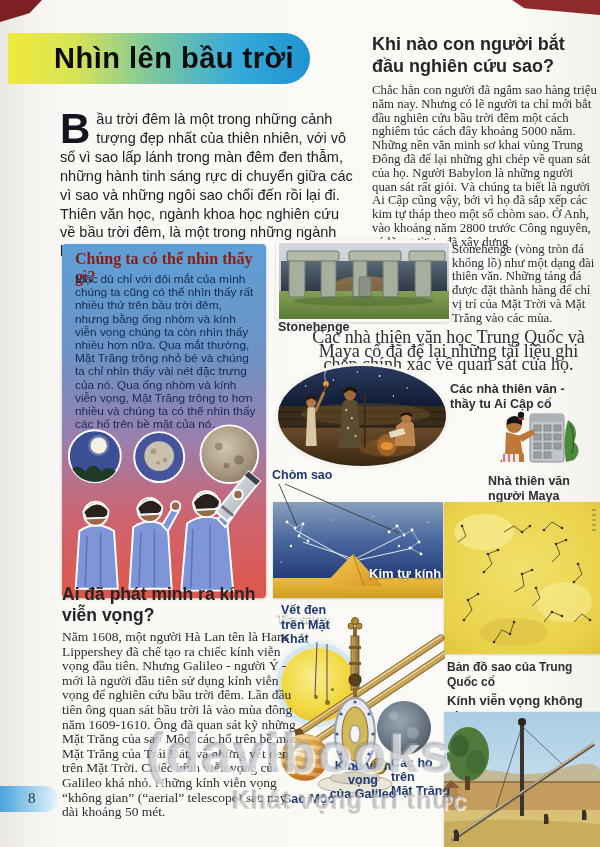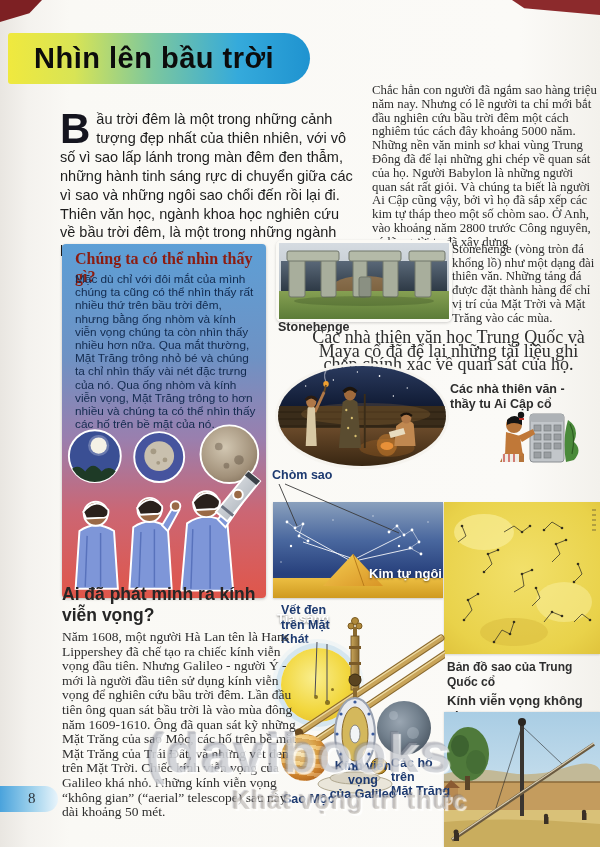--- a/index.html
+++ b/index.html
@@ -6,21 +6,21 @@
   .page{position:relative;width:600px;height:847px;margin:0 auto;overflow:hidden;
     background:linear-gradient(90deg,#e9e6e1 0,#f4f2ee 28px,#faf9f5 70px,#fbfaf7 520px,#f3f1ec 600px);
     font-family:"Liberation Sans",sans-serif;}
   .abs{position:absolute;}
   
   .corner-tl{left:0;top:0;width:42px;height:22px;background:#7d2023;clip-path:polygon(0 0,100% 0,70% 60%,0 100%);}
   .corner-tr{left:512px;top:0;width:88px;height:15px;background:#8c2a2c;clip-path:polygon(0 0,100% 0,100% 100%,14% 55%);}
   
   .banner{left:8px;top:33px;width:302px;height:51px;border-radius:3px 26px 26px 3px;
     background:linear-gradient(90deg,#f0e93e 0%,#d8e455 22%,#7cc79e 48%,#35aadb 76%,#1f93d0 100%);}
-  .banner h1{margin:0;padding:9px 0 0 26px;font-size:29px;line-height:33px;font-weight:700;color:#0c0c0c;letter-spacing:.5px;}
+  .banner h1{margin:0;padding:9px 0 0 46px;font-size:29px;line-height:33px;font-weight:700;color:#0c0c0c;letter-spacing:.5px;}
   
   .intro{left:60px;top:110px;width:298px;font-size:14.5px;line-height:18.9px;color:#1d1d1d;}
   .dropcap{float:left;font-size:42px;line-height:34px;font-weight:700;color:#15151f;margin:2px 6px 0 0;}
   
   .q-head{font-weight:700;font-size:18px;line-height:22px;color:#262626;}
   .rc-head{left:372px;top:33px;width:222px;}
   .serif{font-family:"Liberation Serif",serif;color:#2e2e2e;}
   .rc-b1{left:372px;top:84px;width:226px;font-size:12.8px;line-height:13.8px;}
   .rc-b2{left:452px;top:243px;width:146px;font-size:12.8px;line-height:13.7px;}
   .rc-b3{left:300px;top:331px;width:297px;font-size:18px;line-height:13.7px;text-align:center;}
@@ -90,20 +90,21 @@
   <div class="abs corner-tr"></div>
 
   <div class="abs banner">
     <h1>Nhìn lên bầu trời</h1>
   </div>
 
   <div class="abs intro">
     <span class="dropcap">B</span><span>ầu trời đêm là một trong những cảnh tượng đẹp nhất của thiên nhiên, với vô số vì sao lấp lánh trong màn đêm đen thẫm, những hành tinh sáng rực di chuyển giữa các vì sao và những ngôi sao chổi đến rồi lại đi. Thiên văn học, ngành khoa học nghiên cứu về bầu trời đêm, là một trong những ngành khoa học lâu đời nhất.</span>
   </div>
 
+  <div class="abs q-head rc-head">Khi nào con người bắt đầu nghiên cứu sao?</div>
   <div class="abs serif rc-b1">Chắc hẳn con người đã ngắm sao hàng triệu năm nay. Nhưng có lẽ người ta chỉ mới bắt đầu nghiên cứu bầu trời đêm một cách nghiêm túc cách đây khoảng 5000 năm. Những nền văn minh sơ khai vùng Trung Đông đã để lại những ghi chép về quan sát của họ. Người Babylon là những người quan sát rất giỏi. Và chúng ta biết là người Ai Cập cũng vậy, bởi vì họ đã sắp xếp các kim tự tháp theo một số chòm sao. Ở Anh, vào khoảng năm 2800 trước Công nguyên, có lẽ người ta đã xây dựng</div>
   <div class="abs serif rc-b2">Stonehenge (vòng tròn đá khổng lồ) như một dạng đài thiên văn. Những tảng đá được đặt thành hàng để chỉ vị trí của Mặt Trời và Mặt Trăng vào các mùa.</div>
   <div class="abs serif rc-b3">Các nhà thiên văn học Trung Quốc và Maya cổ đã để lại những tài liệu ghi chép chính xác về quan sát của họ.</div>
 
   <div class="abs sh-img">
     <svg width="170" height="76" viewBox="0 0 170 76">
       <defs>
         <linearGradient id="shSky" x1="0" y1="0" x2="0" y2="1">
             <stop offset="0" stop-color="#d5dbe1"></stop>
             <stop offset="1" stop-color="#aab4bc"></stop>
@@ -227,20 +228,21 @@
       <circle cx="45" cy="5" r="3.2" fill="#141414"></circle>
       <rect x="43" y="8" width="5" height="2" fill="#c03028"></rect>
       <rect x="26" y="44" width="17" height="8" fill="#f0ece4"></rect>
       <g stroke="#c03028" stroke-width="1.2">
           <line x1="28" y1="44" x2="28" y2="52"></line>
           <line x1="33" y1="44" x2="33" y2="52"></line>
           <line x1="38" y1="44" x2="38" y2="52"></line>
         </g>
     </svg>
   </div>
+  <div class="abs cap cap-maya">Nhà thiên văn người Maya</div>
 
   <div class="abs cap navy lbl-cs">Chòm sao</div>
   <div class="abs pyr">
     <svg width="170" height="96" viewBox="0 0 170 96">
       <defs>
         <linearGradient id="pySky" x1="0" y1="0" x2="0" y2="1">
           <stop offset="0" stop-color="#8aa0bd"></stop>
             <stop offset="0.4" stop-color="#49679e"></stop>
             <stop offset="0.75" stop-color="#27407c"></stop>
             <stop offset="1" stop-color="#31497f"></stop>
@@ -286,21 +288,21 @@
         </g>
       <g fill="rgba(255,255,255,.6)">
           <circle cx="60" cy="18" r="0.8"></circle>
           <circle cx="100" cy="14" r="0.8"></circle>
           <circle cx="155" cy="20" r="0.8"></circle>
           <circle cx="8" cy="60" r="0.8"></circle>
         </g>
     </svg>
   </div>
   <div class="abs white-lbl lbl-tia">Tia sáng</div>
-  <div class="abs white-lbl lbl-ktt">Kim tự ngôi</div>
+  <div class="abs white-lbl lbl-ktt">Kim tự kính</div>
 
   <div class="abs china">
     <svg width="156" height="152" viewBox="0 0 156 152">
       <defs>
         <radialGradient id="paperG" cx="0.5" cy="0.45" r="0.8">
             <stop offset="0" stop-color="#f2e06a"></stop>
             <stop offset="0.7" stop-color="#e9d24a"></stop>
             <stop offset="1" stop-color="#ddbf38"></stop>
           </radialGradient>
       </defs>

